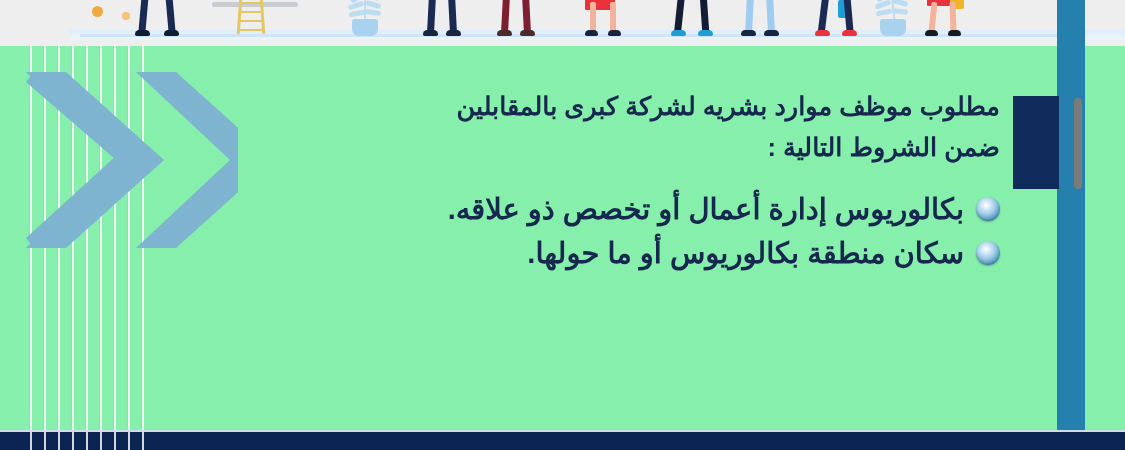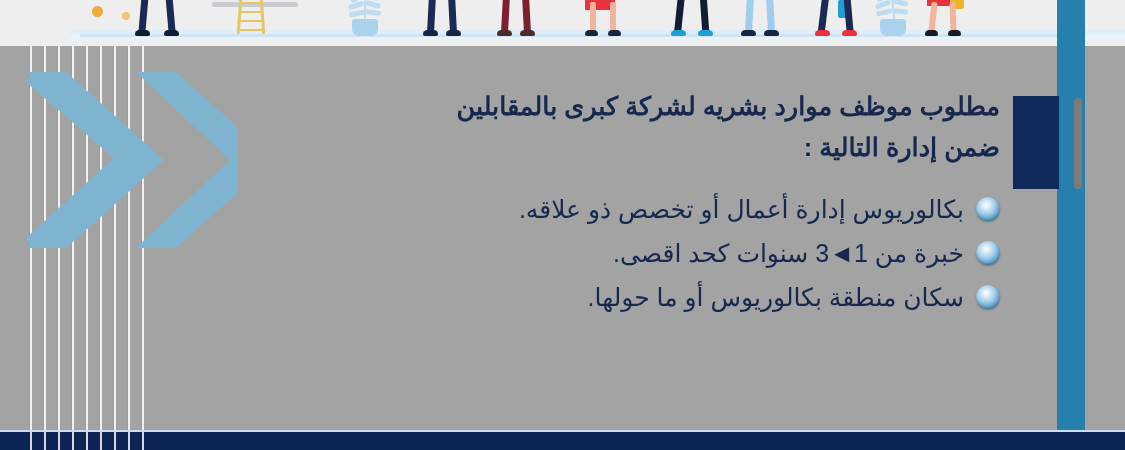--- a/index.html
+++ b/index.html
@@ -6,21 +6,21 @@
   html,body { width:1125px; height:450px; overflow:hidden; }
   body {
     font-family:"Liberation Sans", sans-serif;
     background:#ececec;
     position:relative;
   }
 
   #poster {
     position:absolute; inset:0;
     width:1125px; height:450px;
-    background:#a3a3a3;
+    background:#86efac;
     overflow:hidden;
   }
 
   
   .pinstripes {
     position:absolute; left:0; top:0;
     width:150px; height:450px;
     z-index:2;
     pointer-events:none;
   }
@@ -182,22 +182,22 @@
       radial-gradient(circle at 42% 34%,
         #ffffff 0%,
         #dff0fb 14%,
         #9ecbe6 44%,
         #3f87b5 78%,
         #2e6f99 100%);
     box-shadow:0 1px 2px rgba(0,0,0,0.28), inset 0 -1px 2px rgba(0,0,0,0.18);
   }
   .bullet-text {
     color:#16284d;
-    font-weight:normal;
-    font-size:25px;
+    font-weight:bold;
+    font-size:29px;
     line-height:30px;
     white-space:nowrap;
   }
 </style>
 </head>
 <body>
 
 <div id="poster">
 
   <div class="pinstripes">
@@ -334,34 +334,30 @@
     <span class="hair" style="left:100px"></span>
     <span class="hair" style="left:114px"></span>
     <span class="hair" style="left:128px"></span>
     <span class="hair" style="left:142px"></span>
   </div>
 
   <div class="content">
 
     <div class="headline">
       <div>مطلوب موظف موارد بشريه لشركة كبرى بالمقابلين</div>
-      <div>ضمن إدارة التالية :</div>
+      <div>ضمن الشروط التالية :</div>
     </div>
 
     <div class="bullets">
 
       <div class="bullet-row">
         <span class="bullet-marker"></span>
         <span class="bullet-text">بكالوريوس إدارة أعمال أو تخصص ذو علاقه.</span>
       </div>
 
-      <div class="bullet-row">
-        <span class="bullet-marker"></span>
-        <span class="bullet-text">خبرة من 1◄3  سنوات كحد اقصى.</span>
-      </div>
 
       <div class="bullet-row">
         <span class="bullet-marker"></span>
         <span class="bullet-text">سكان منطقة بكالوريوس أو ما حولها.</span>
       </div>
 
     </div>
   </div>
 
 </div>

